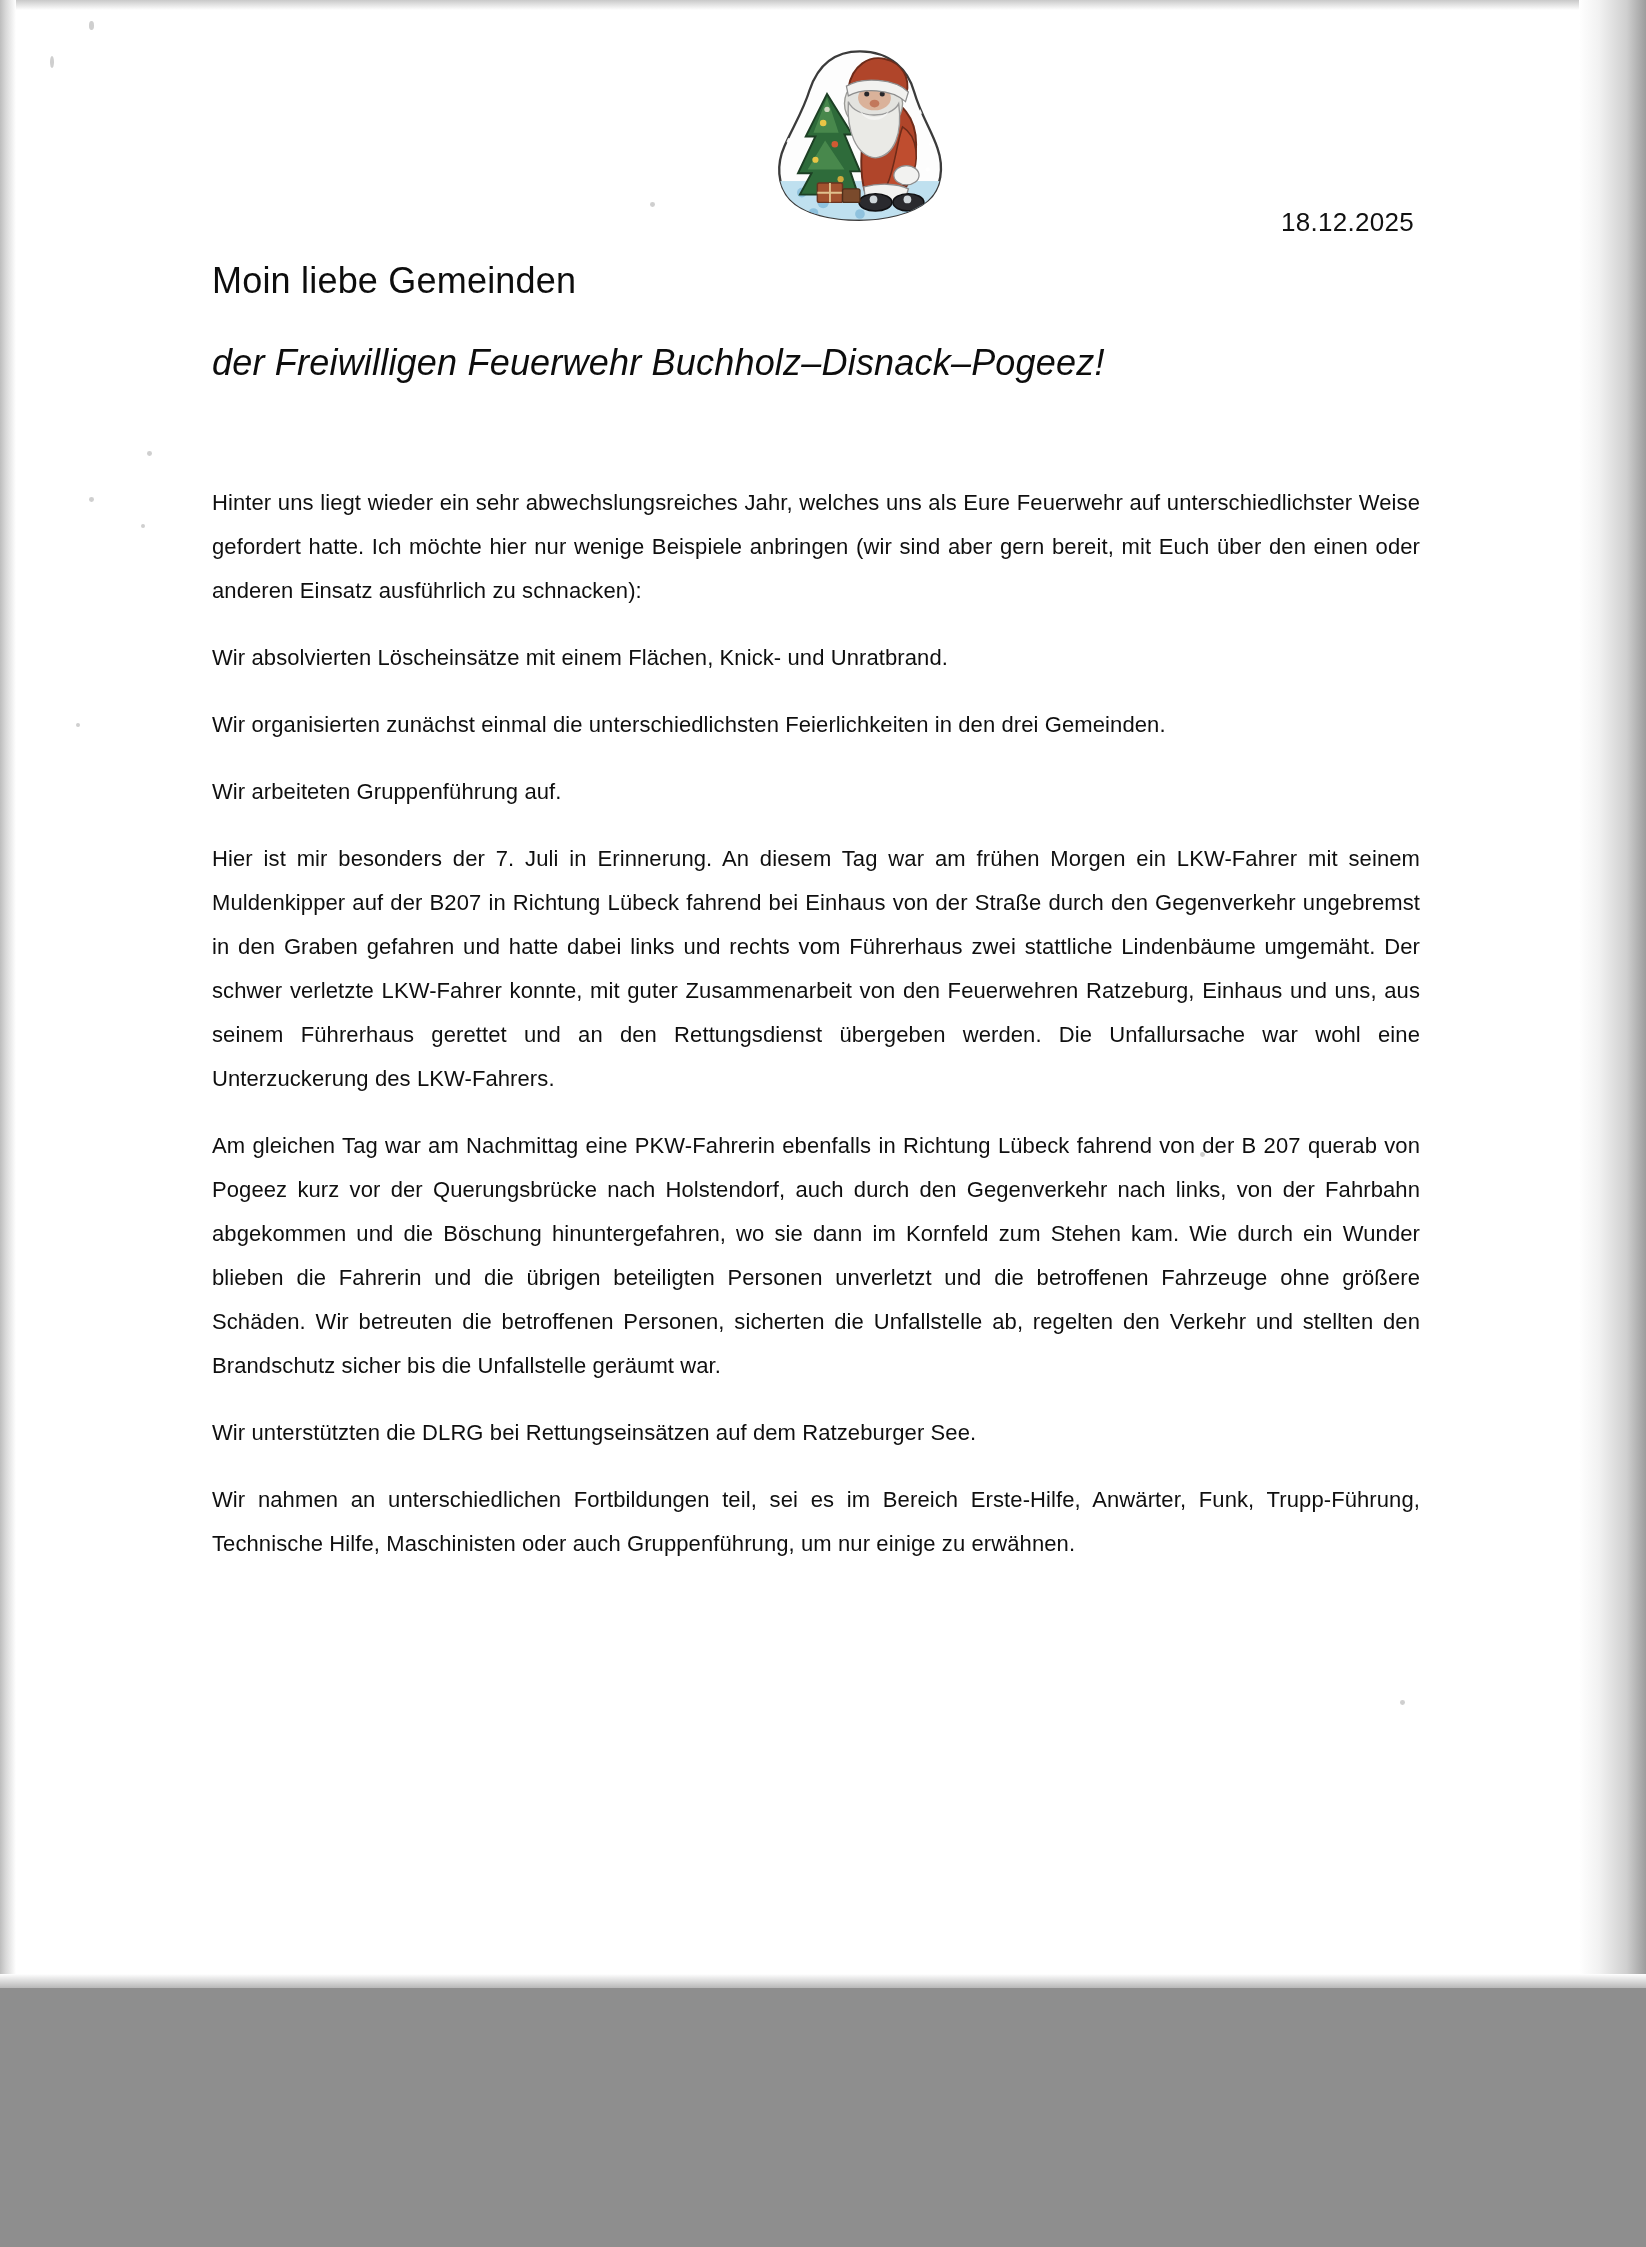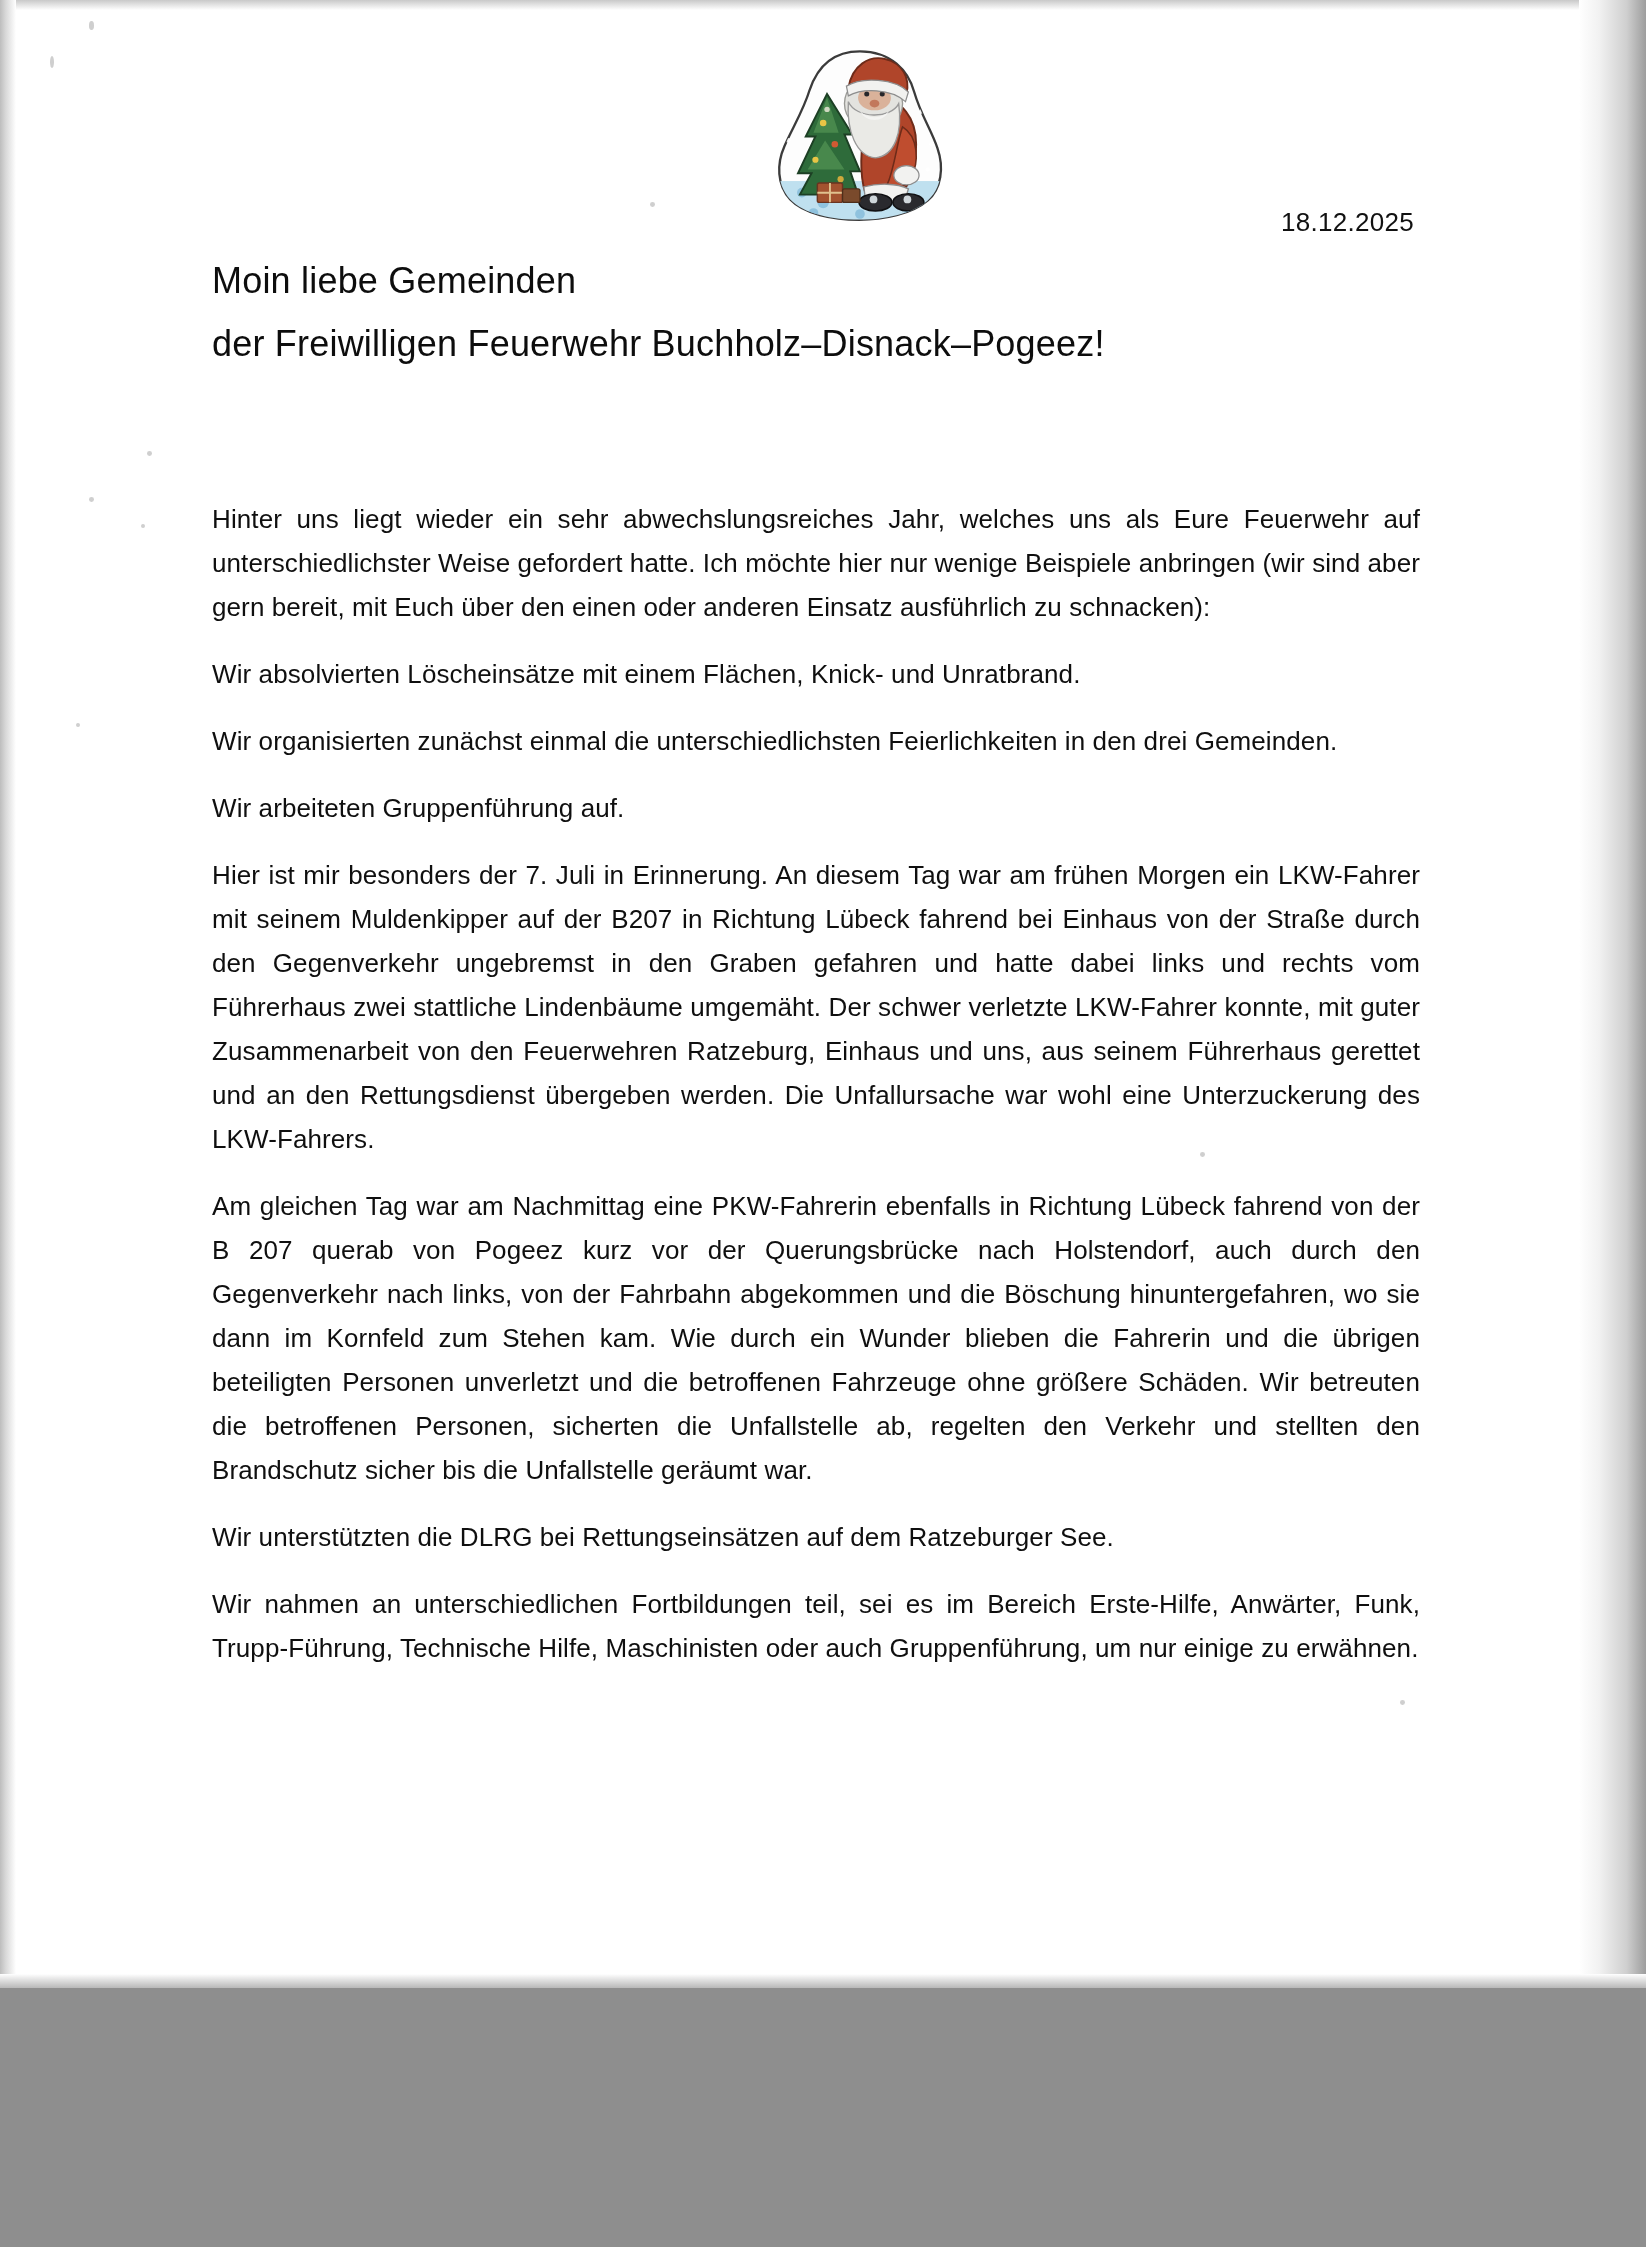--- a/index.html
+++ b/index.html
@@ -72,35 +72,36 @@
     top: 260px;
     width: 1164px;
   }
   .title-line {
     font-size: 36px;
     color: #0d0d0d;
     letter-spacing: 0.2px;
     line-height: 1.15;
   }
   .title-line.second {
-    margin-top: 22px;
+    margin-top: 41px;
+    font-style: italic;
   }
 
   .body {
     position: absolute;
     left: 212px;
     top: 481px;
     width: 1208px;
   }
   .para {
-    font-size: 26px;
+    font-size: 22px;
     line-height: 44px;
     color: #0f0f0f;
     text-align: justify;
-    margin: 16px 0 23px 0;
+    margin: 0 0 23px 0;
     letter-spacing: 0.1px;
     -webkit-hyphens: none;
     hyphens: none;
   }
   .para.nojust {
     text-align: left;
   }
 
   .tree {
     position: absolute;

